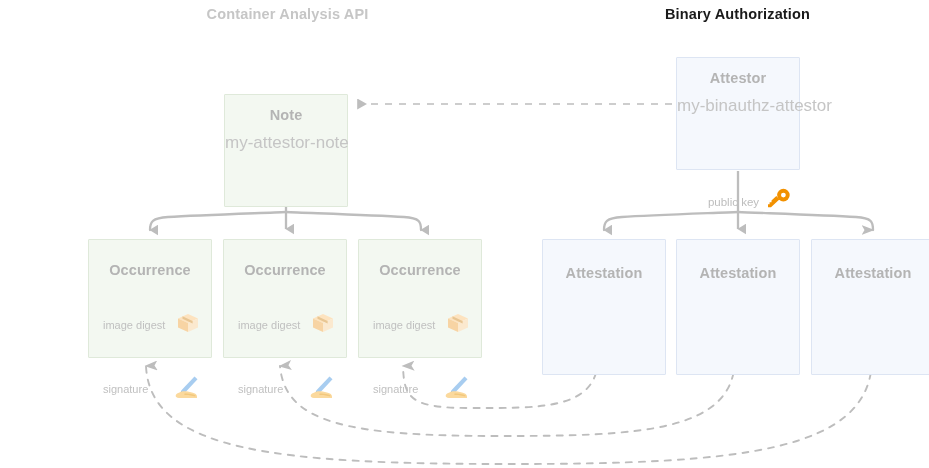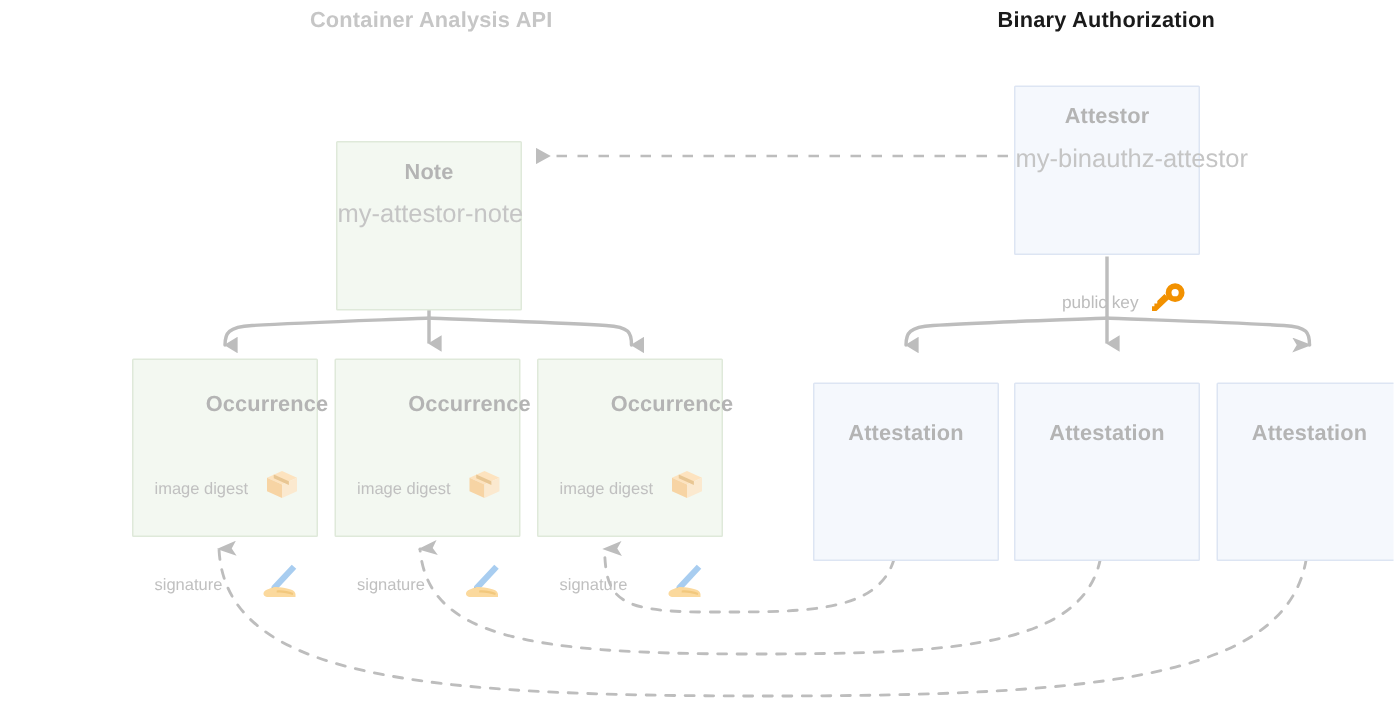--- a/index.html
+++ b/index.html
@@ -118,44 +118,44 @@
 
   
   .occurrence {
     top: 239px;
     width: 124px;
     height: 119px;
   }
   #occ-0 { left: 88px; }
   #occ-1 { left: 223px; }
   #occ-2 { left: 358px; }
-  .occurrence .node-title { top: 22px; margin-left: 28px; }
+  .occurrence .node-title { top: 22px; }
 
   .attr-row {
     position: absolute;
     left: 14px;
     right: 10px;
     display: flex;
     align-items: center;
     justify-content: space-between;
   }
   .attr-row .attr-label {
     font-size: 11px;
     color: #c0c0c0;
     white-space: nowrap;
   }
   .attr-row.digest { top: 72px; }
   .attr-row.sig    { top: 99px; margin-top: 36px; }
   .attr-icon { display: block; }
 
   
   .attestation {
-    top: 255px;
+    top: 239px;
     width: 124px;
-    height: 119px;
+    height: 136px;
   }
   #att-0 { left: 542px; }
   #att-1 { left: 676px; }
   #att-2 { left: 811px; }
   .attestation .node-title { top: 25px; }
 
   
   #wires {
     position: absolute;
     left: 0; top: 0;

